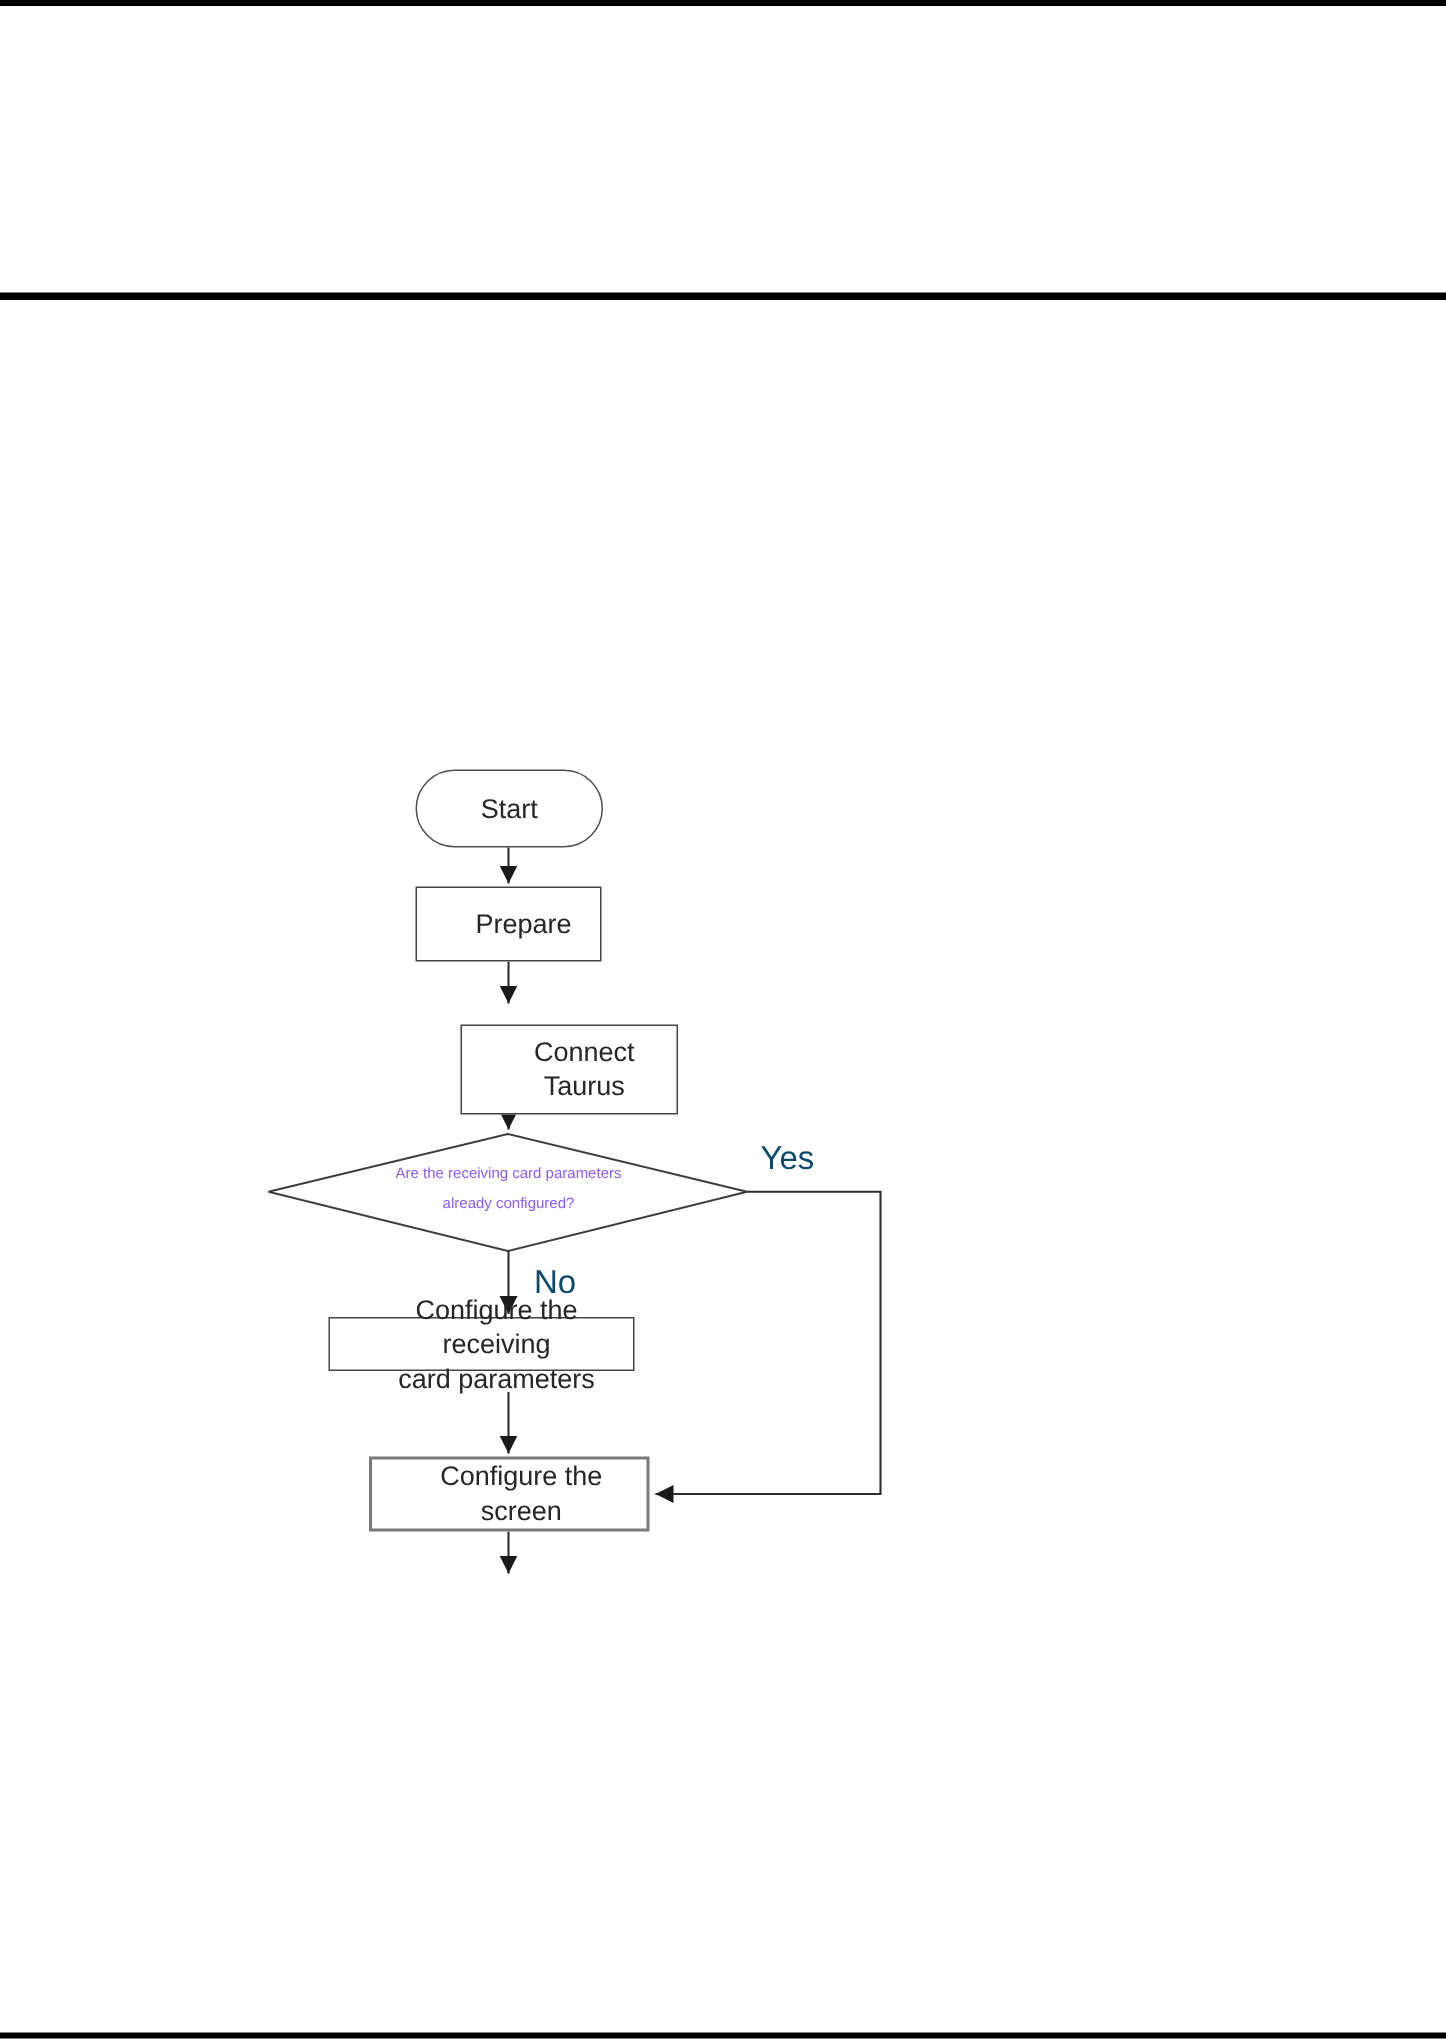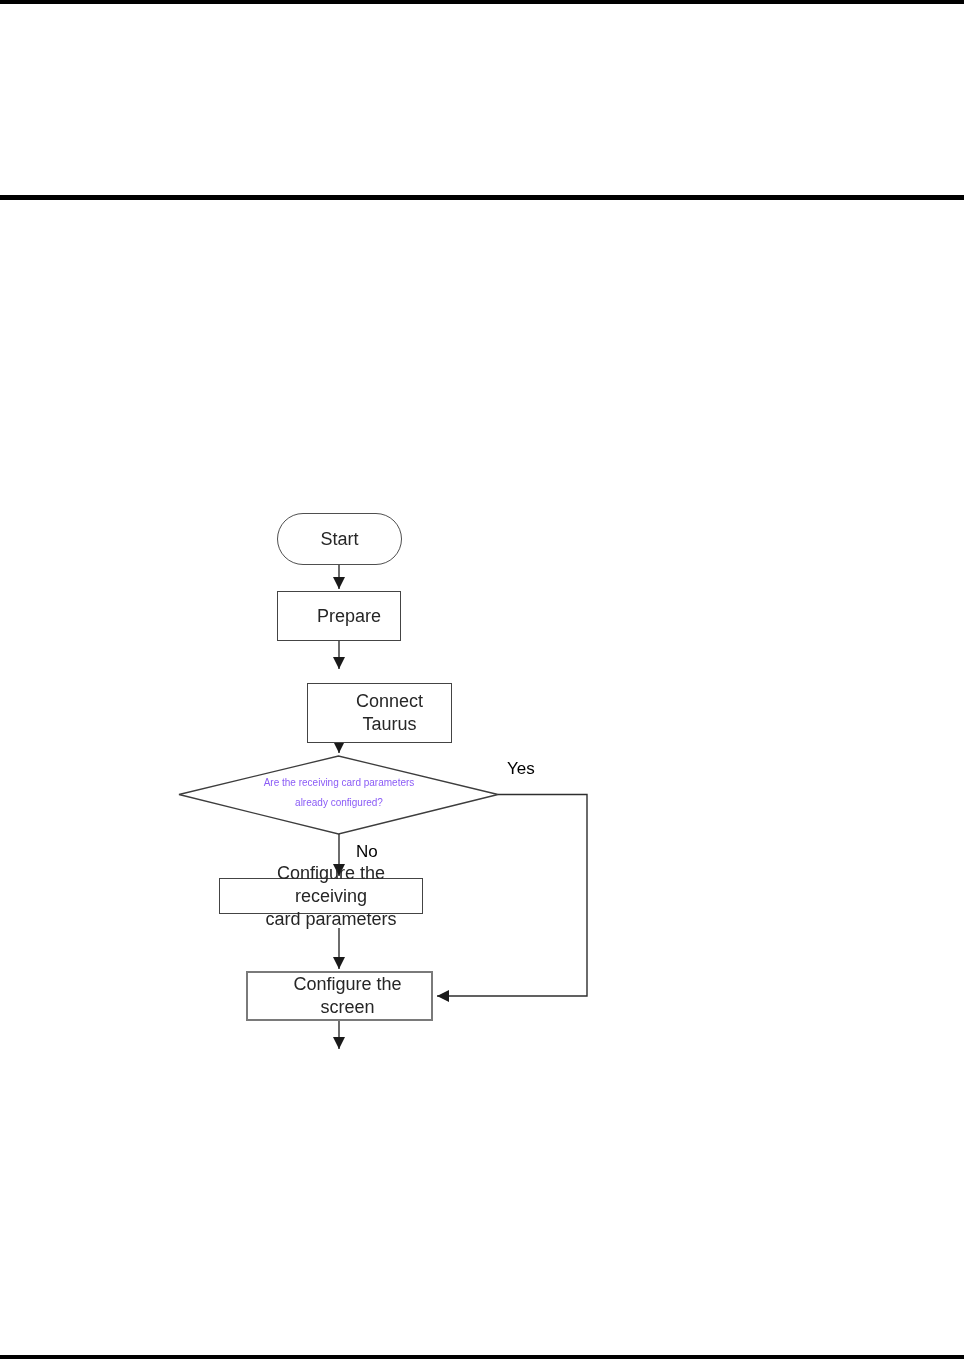--- a/index.html
+++ b/index.html
@@ -44,22 +44,22 @@
     left: 208px;
     top: 773px;
     width: 262px;
     text-align: center;
     font-size: 10px;
     line-height: 20px;
     color: #8b5cf6;
   }
   .edge-label {
     position: absolute;
-    font-size: 17px;
-    color: #000000;
+    font-size: 22px;
+    color: #0c4a6e;
     white-space: nowrap;
   }
   .label-yes { left: 507px; top: 759px; }
   .label-no  { left: 356px; top: 842px; }
 </style>
 </head>
 <body>
 
 <div class="page">
 

